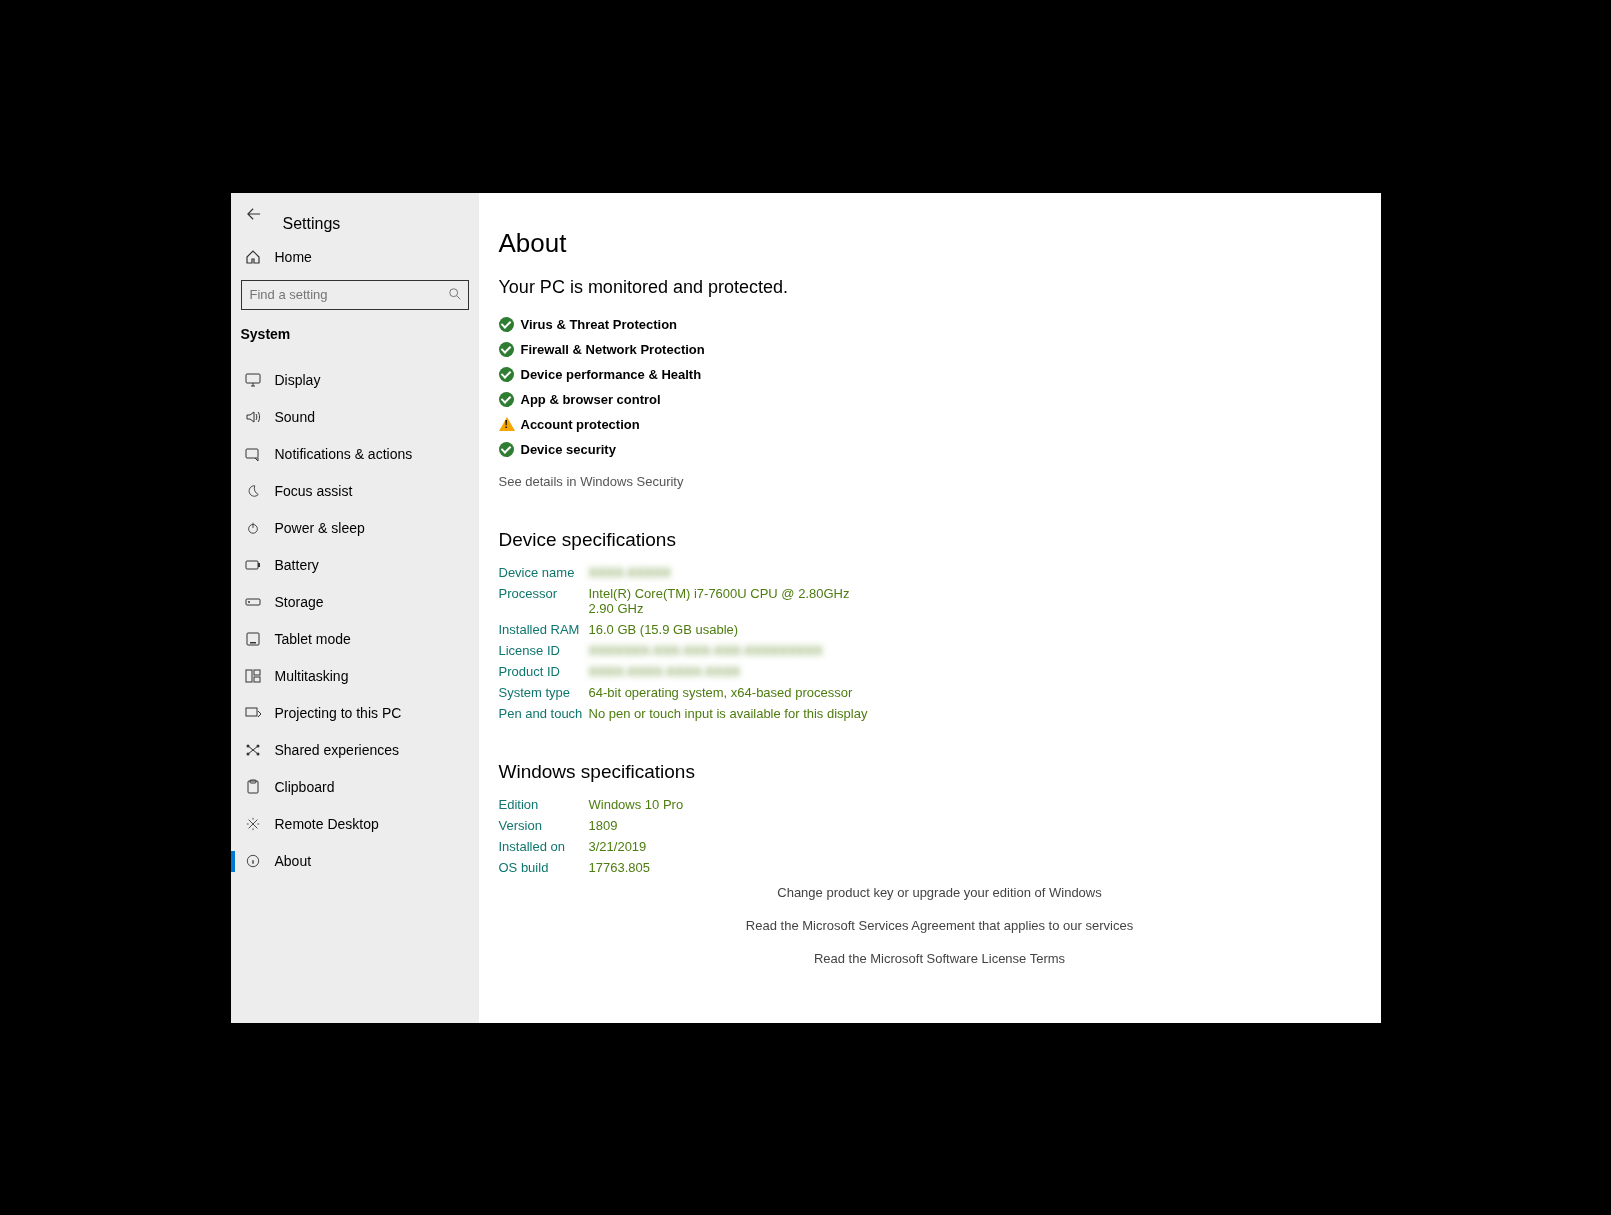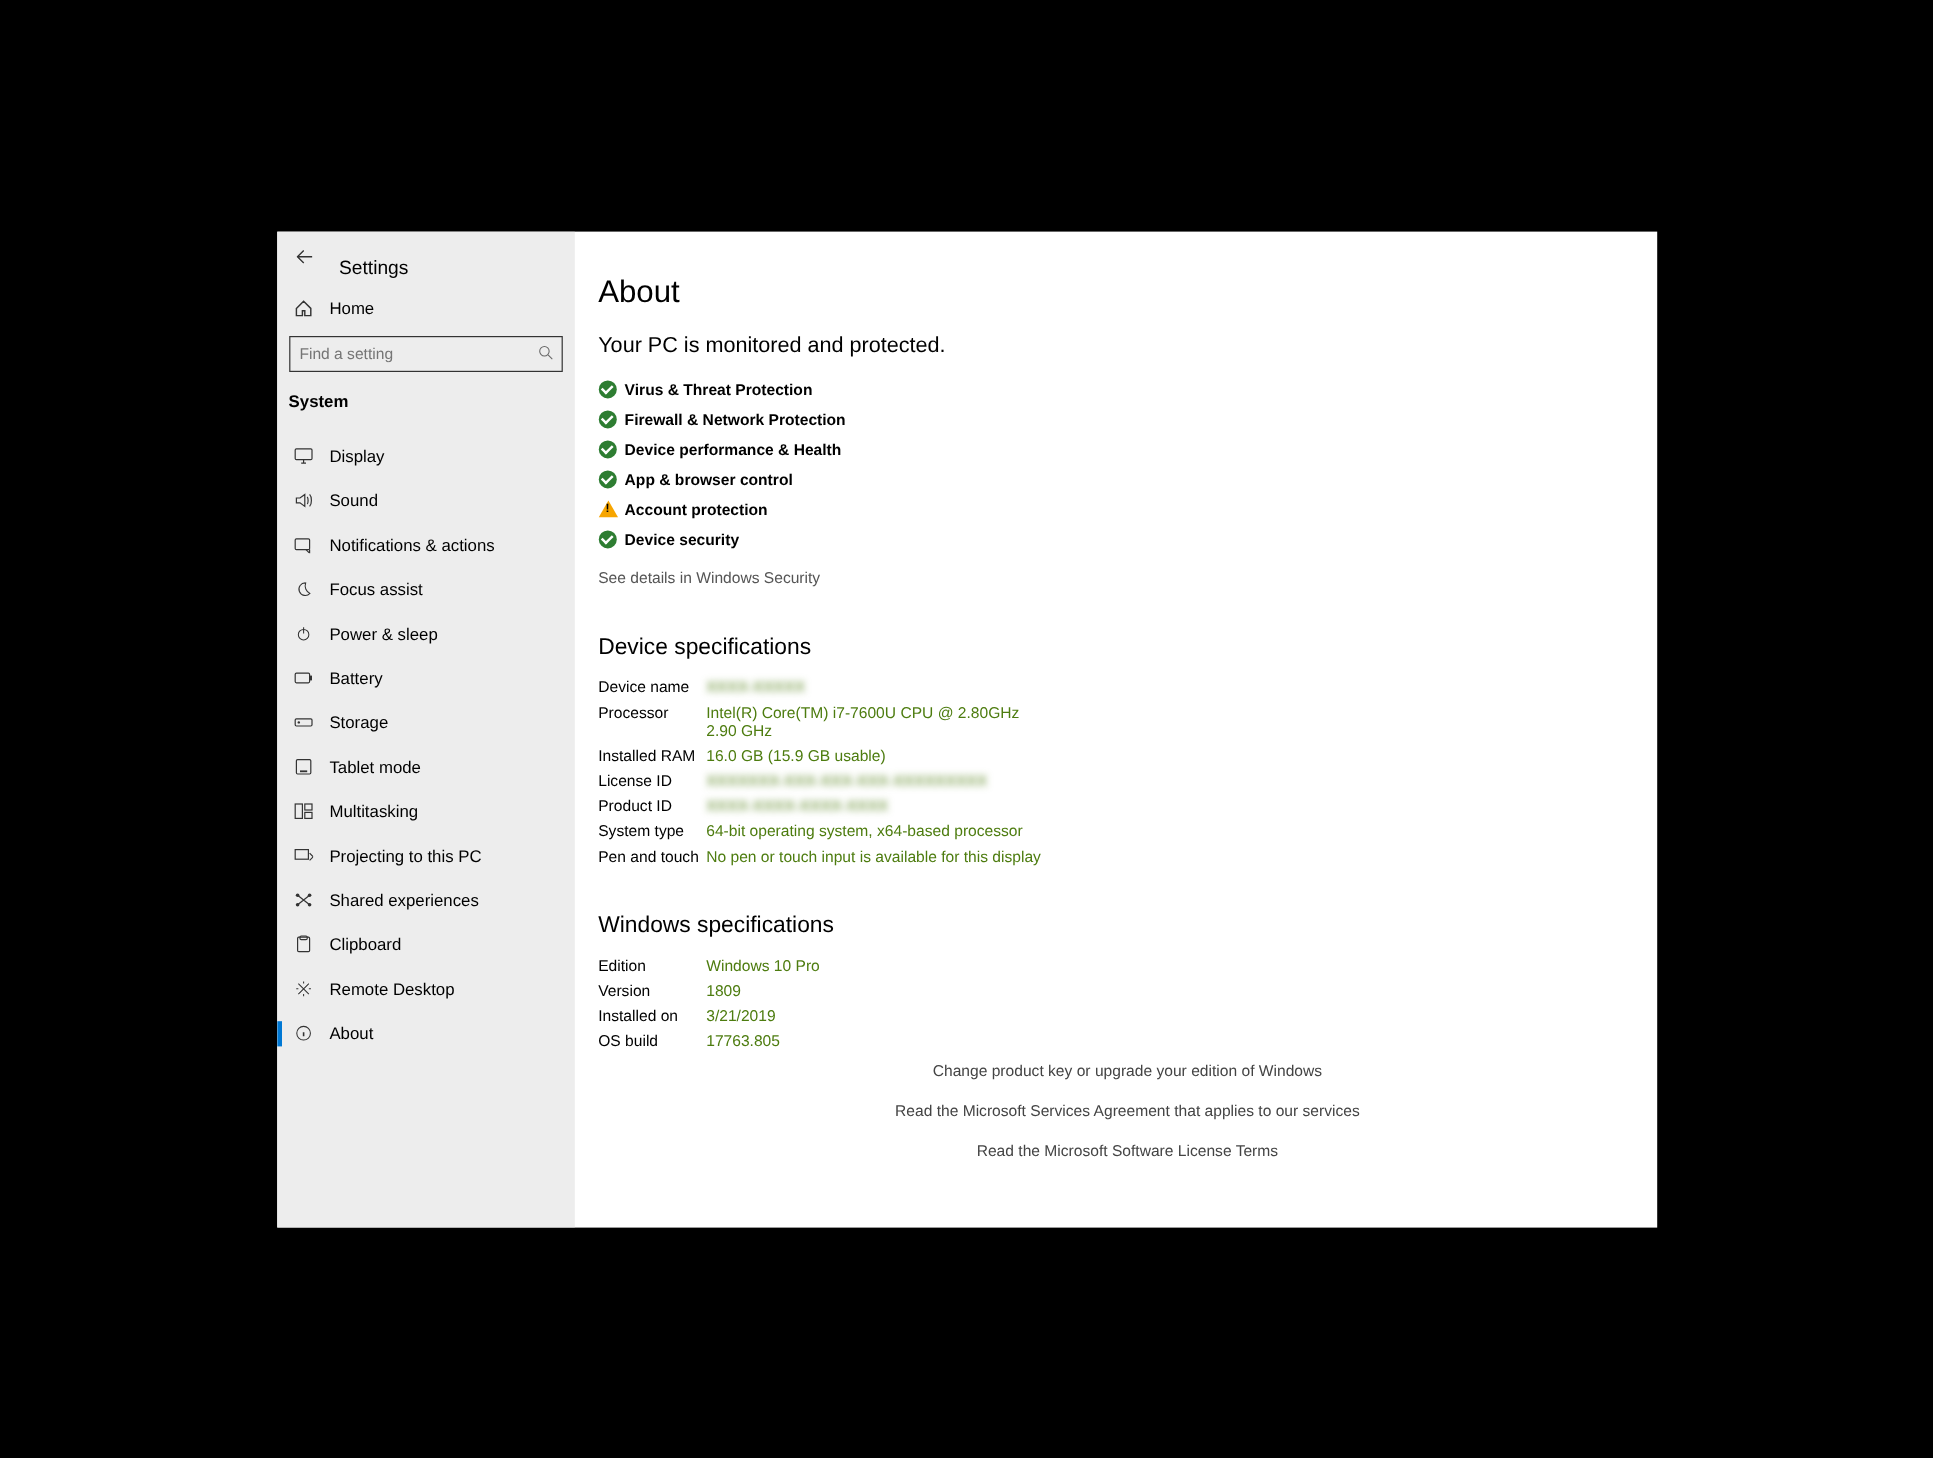--- a/index.html
+++ b/index.html
@@ -31,21 +31,21 @@
 .prot .picon { width:22px; display:flex; justify-content:flex-start;}
 .ok { width:15px;height:15px;border-radius:50%;background:#2e7d32;display:flex;align-items:center;justify-content:center;}
 .ok::after{content:"";width:4px;height:7px;border:solid #fff;border-width:0 2px 2px 0;transform:rotate(45deg);margin-top:-2px;}
 .warn{width:0;height:0;border-left:8px solid transparent;border-right:8px solid transparent;border-bottom:14px solid #f7a500;position:relative;}
 .warn::after{content:"!";position:absolute;left:-2px;top:2px;color:#000;font-size:10px;font-weight:bold;}
 .link { color:#555; font-size:13px; margin-top:12px; cursor:pointer; }
 .link2 { color:#444; font-size:13px; margin-top:10px; cursor:pointer;text-align:center; }
 h2 { font-weight:400; font-size:19px; margin-top:40px; margin-bottom:14px;}
 .spec { font-size:13px; }
 .spec .row { display:flex; margin-bottom:6px; }
-.spec .k { width:90px; color:#000000;}
+.spec .k { width:90px; color:#0f766e;}
 .spec .v { color:#4d7c0f; max-width:280px;}
 .blur { filter: blur(3px); color:#888;}
 svg { display:block; }
 </style>
 </head>
 <body>
 
 <div class="frame">
 <div class="window">
 

